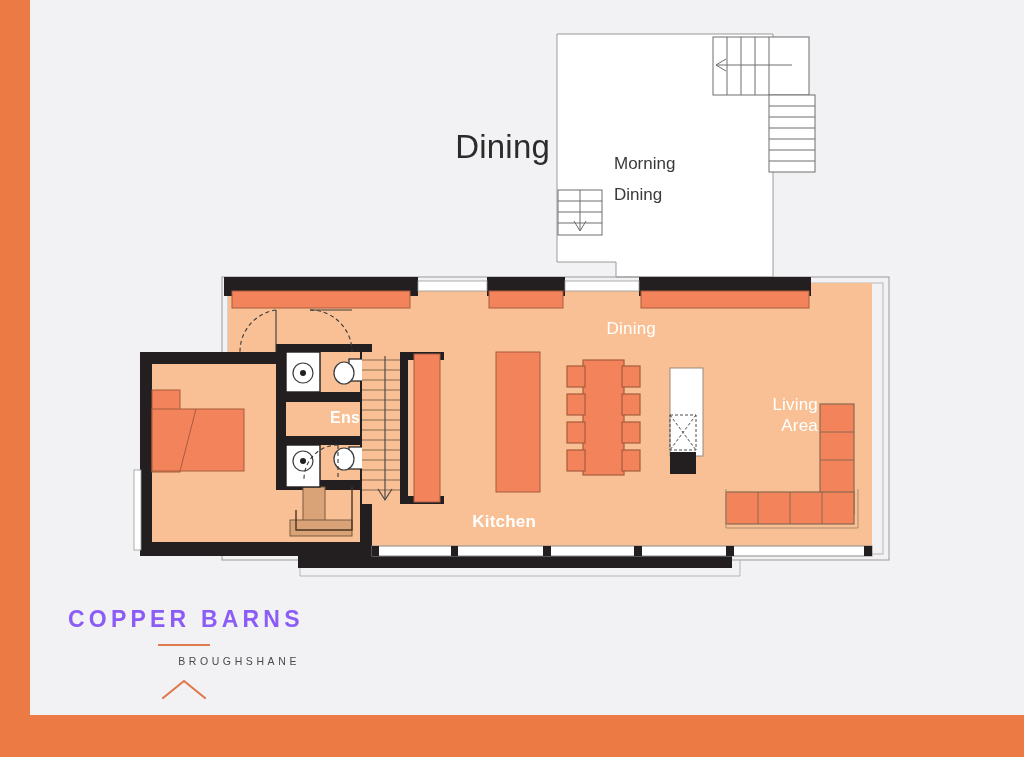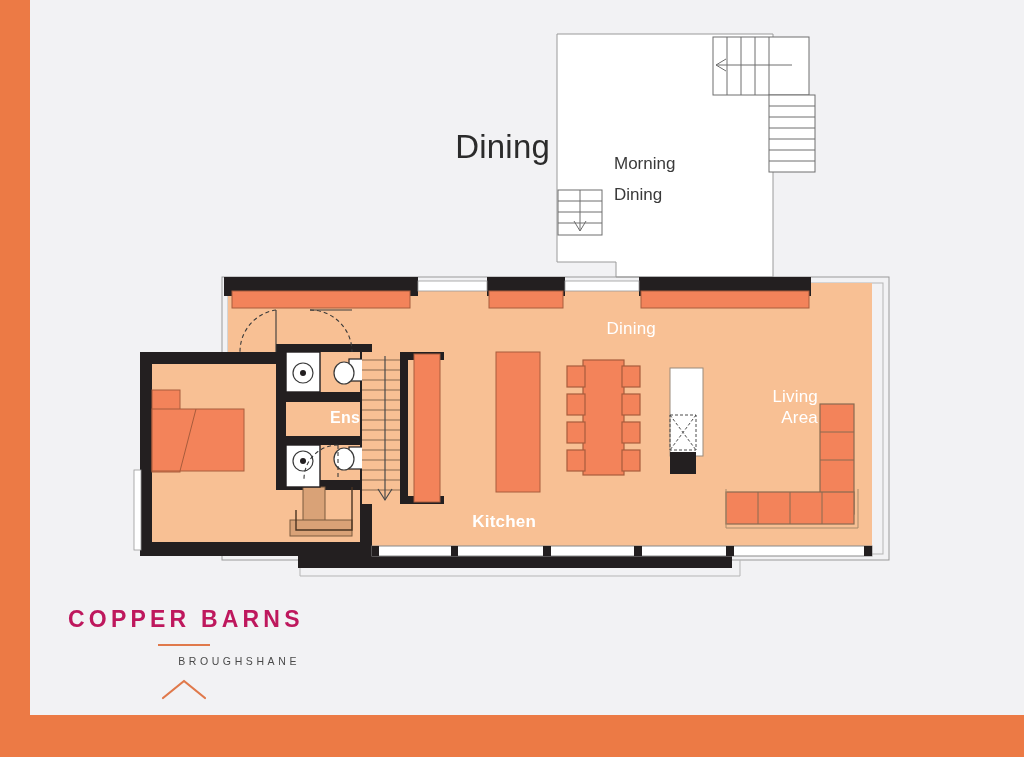--- a/index.html
+++ b/index.html
@@ -69,31 +69,31 @@
     font-size: 17px;
     line-height: 1.25;
     text-align: right;
     letter-spacing: 0.2px;
     white-space: pre-line;
   }
   .rl-master   { left: 165px; top: 488px; width: 132px; }
   .rl-ens      { left: 282px; top: 408px; width: 78px;  font-size: 16px; font-weight: bold;}
   .rl-kitchen  { left: 420px; top: 511px; width: 116px; font-weight: bold; }
   .rl-dining   { left: 540px; top: 318px; width: 116px; }
-  .rl-living   { left: 706px; top: 386px; width: 112px; }
+  .rl-living   { left: 706px; top: 394px; width: 112px; }
 
   
   .logo {
     position: absolute;
     left: 68px; top: 606px;
     width: 232px;
     text-align: center;
   }
   .logo-title {
-    color: #be185d;
+    color: #8b5cf6;
     font-size: 23px;
     letter-spacing: 4.2px;
     font-weight: 700;
     white-space: nowrap;
   }
   .logo-rule {
     width: 52px; height: 1.5px;
     background: #e0794b;
     margin: 11px auto 9px auto;
   }

